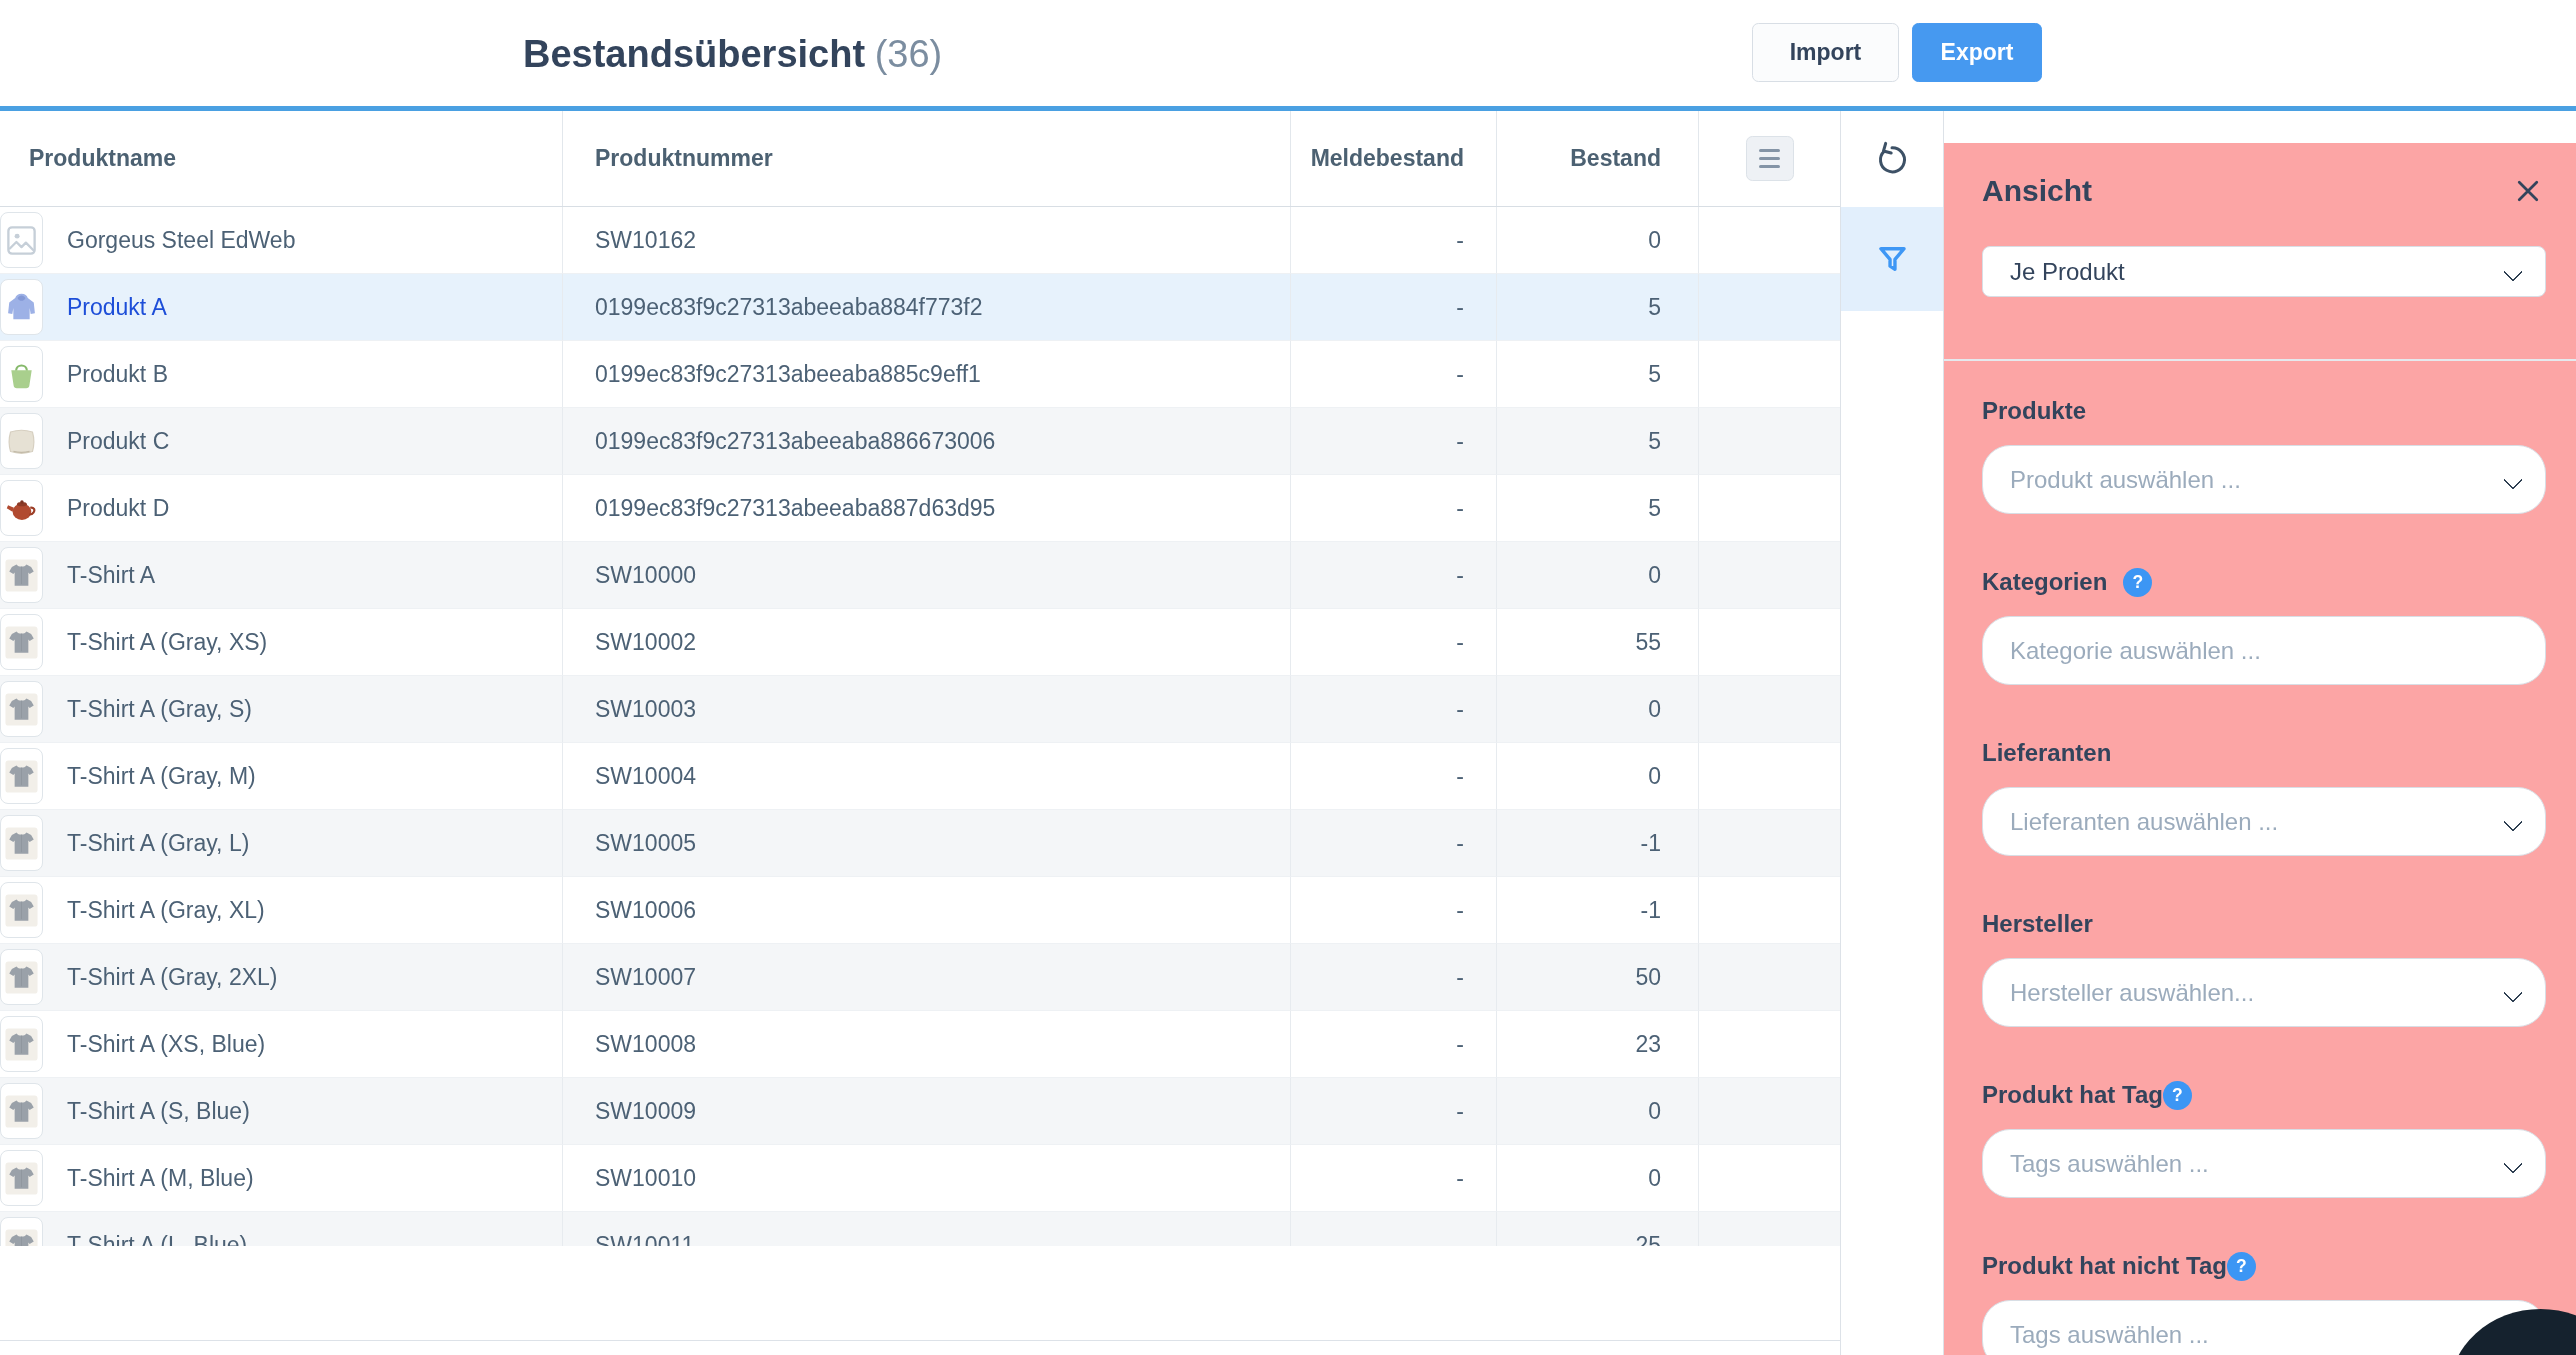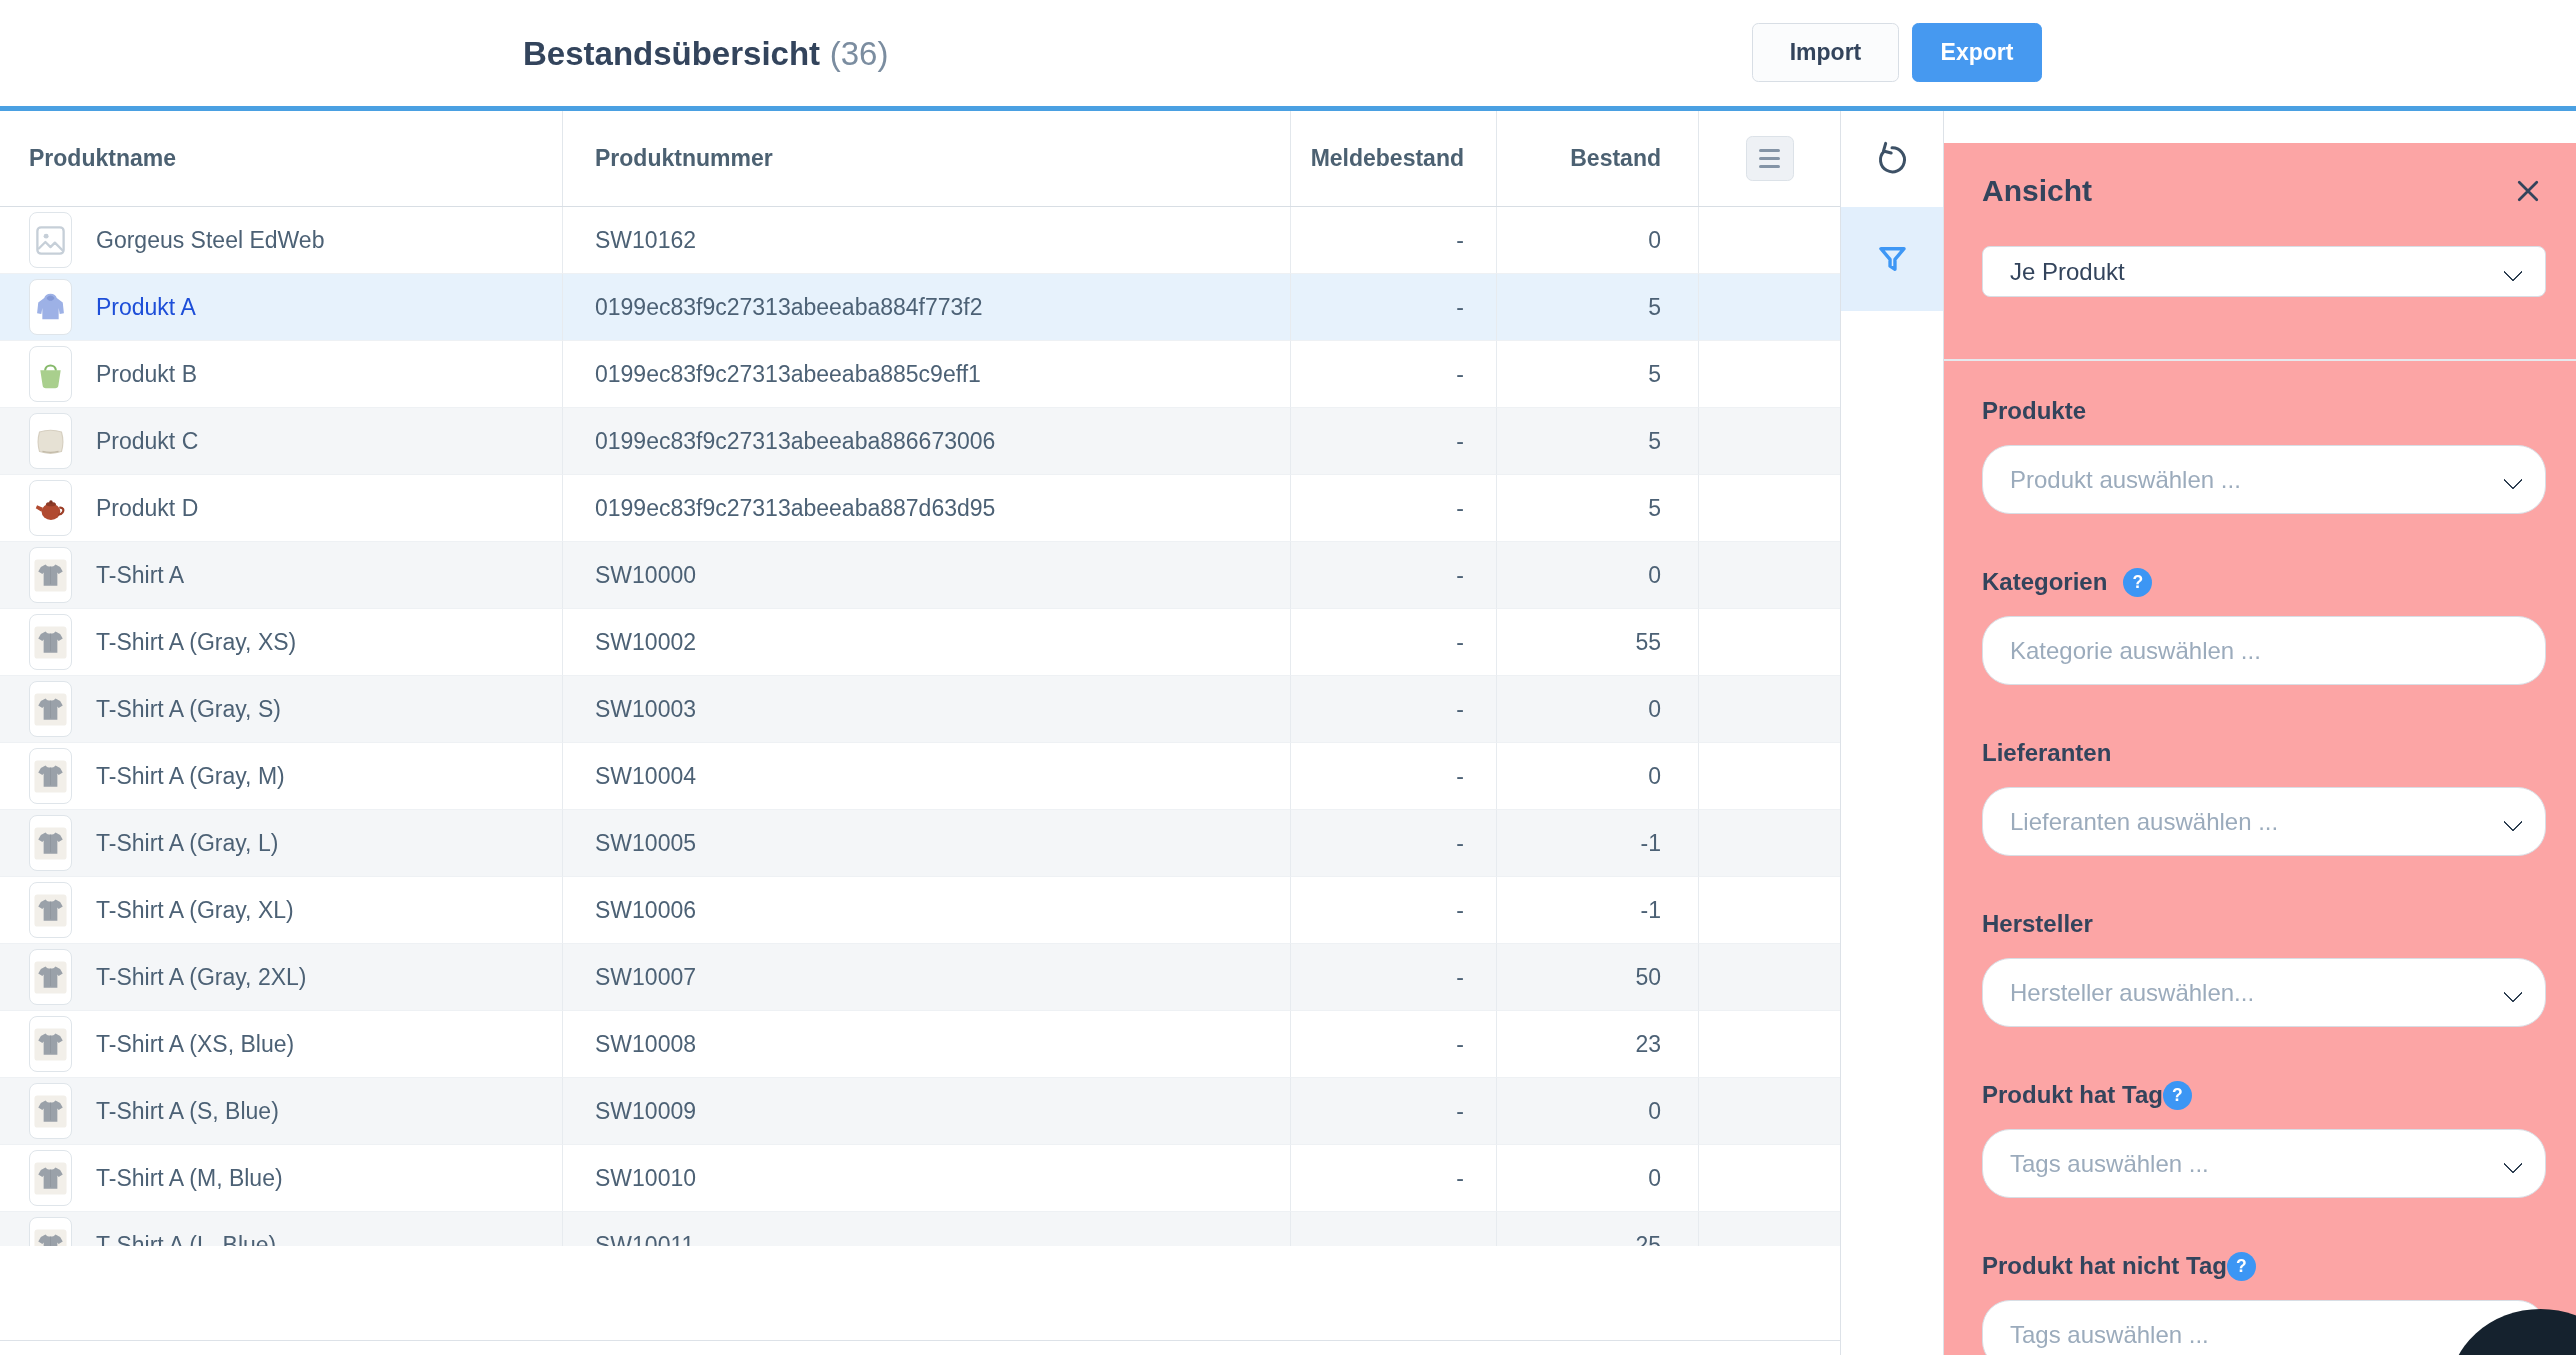--- a/index.html
+++ b/index.html
@@ -5,21 +5,21 @@
   html,body{margin:0;padding:0;}
   body{
     width:2576px;height:1356px;position:relative;overflow:hidden;
     background:#ffffff;color:#52667a;
     font-family:"Liberation Sans","DejaVu Sans",sans-serif;
     -webkit-font-smoothing:antialiased;
   }
   
   .toolbar{position:absolute;left:0;top:0;width:2576px;height:106px;background:#fff;}
   .page-title{position:absolute;left:523px;top:0;height:108px;display:flex;align-items:center;
-    font-size:33px;color:#33445c;}
+    font-size:38px;color:#33445c;}
   .page-title b{font-weight:700;}
   .page-title .cnt{font-weight:400;color:#7b8da0;margin-left:9.6px;}
   .btn{position:absolute;top:23px;height:59px;border-radius:6.4px;display:flex;align-items:center;
     justify-content:center;font-size:23px;font-weight:700;box-sizing:border-box;cursor:pointer;}
   .btn-import{left:1752px;width:147px;background:#fbfcfd;border:0.8px solid #d8dee5;color:#33445c;}
   .btn-export{left:1912px;width:130px;background:#4699f0;border:0.8px solid #4699f0;color:#fff;}
   .topline{position:absolute;left:0;top:106px;width:2576px;height:4.8px;background:#4aa0e2;}
 
   
   .table-area{position:absolute;left:0;top:111px;width:1840px;height:1338px;background:#fff;}
@@ -34,21 +34,21 @@
   .hcell.c-act{justify-content:center;border-right:none;}
   .colbtn{width:46px;height:43px;border-radius:6.4px;background:#eef1f5;border:0.8px solid #dce2e8;
     display:flex;flex-direction:column;align-items:center;justify-content:center;gap:4.8px;cursor:pointer;}
   .colbtn i{display:block;width:21px;height:3.2px;border-radius:1.6px;background:#8494a6;}
   .tbody{height:1039px;overflow:hidden;}
   .trow{height:67px;background:#fff;}
   .trow.alt{background:#f4f6f8;}
   .trow.selected{background:#e7f2fc;}
   .trow .cell{display:flex;align-items:center;font-size:23px;color:#4c6175;
     border-right:0.8px solid #e7ebef;border-bottom:0.8px solid #eef1f4;box-sizing:border-box;overflow:hidden;}
-  .cell.c-name{padding-left:29px;gap:24px;}
+  .cell.c-name{gap:24px;}
   .cell.c-num{padding-left:32px;}
   .cell.c-melde{justify-content:flex-end;padding-right:32px;}
   .cell.c-best{justify-content:flex-end;padding-right:37px;}
   .cell.c-act{border-right:none;}
   .trow.selected .pname{color:#1d4ed8;}
   .thumb{flex:0 0 auto;width:43px;height:56px;border:0.8px solid #dfe5ea;border-radius:8px;background:#fff;
     display:flex;align-items:center;justify-content:center;overflow:hidden;box-sizing:border-box;}
   .thumb svg{width:35px;height:35px;display:block;}
 
   

